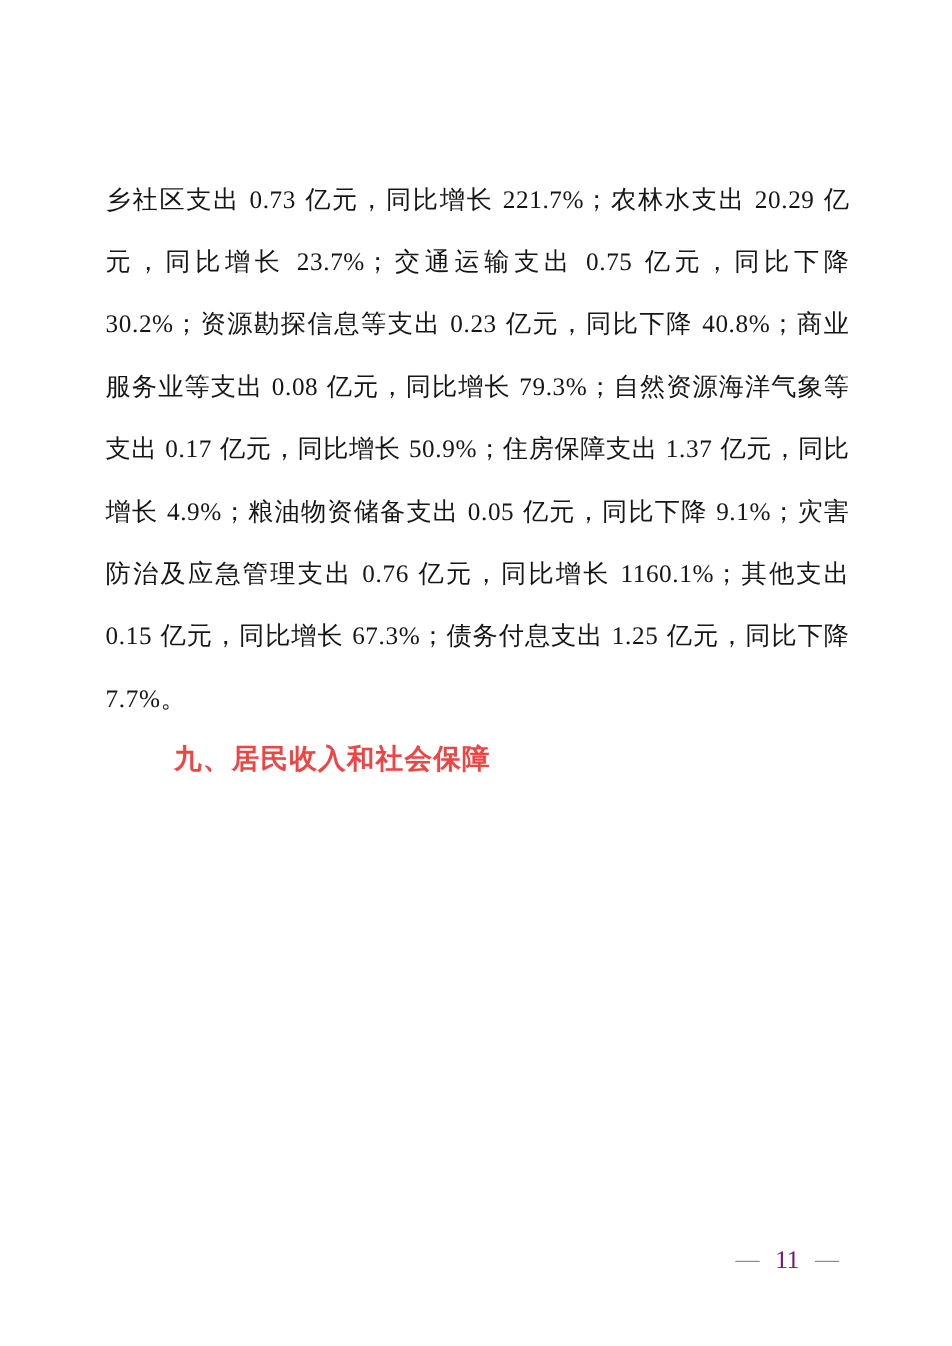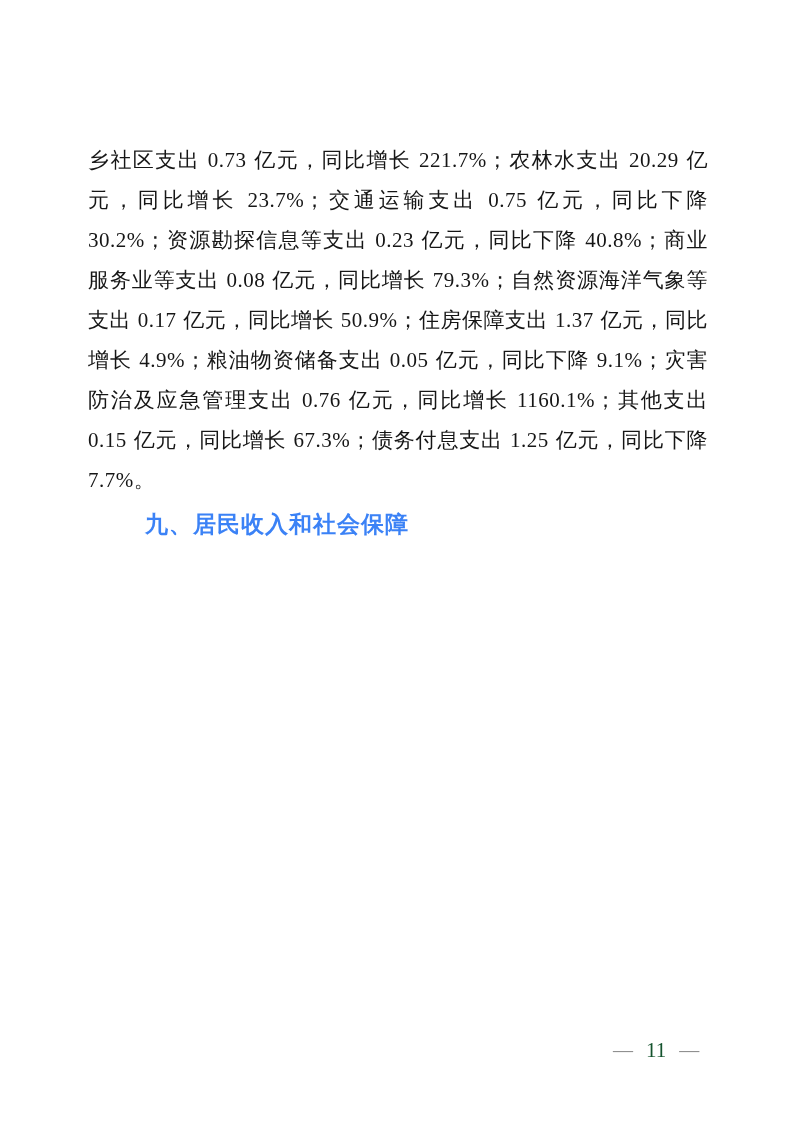--- a/index.html
+++ b/index.html
@@ -22,55 +22,55 @@
   }
   .body-text {
     position: absolute;
     left: 88px;
     top: 140px;
     width: 620px;
   }
   .para {
     margin: 0;
     font-size: 21px;
-    line-height: 40px;
+    line-height: 52px;
     text-align: justify;
     text-justify: inter-ideograph;
     letter-spacing: 0.5px;
     word-spacing: 1px;
   }
   .para.indent {
     text-indent: 57px;
   }
   .section-heading {
     margin: 4px 0 0 0;
     padding-left: 57px;
     font-family: "Liberation Sans", "DejaVu Sans", sans-serif;
     font-weight: 700;
     font-size: 23px;
     line-height: 40px;
-    color: #3b82f6;
+    color: #ef4444;
     letter-spacing: 1px;
   }
   .page-footer {
     position: absolute;
     left: 613px;
     top: 1037px;
     display: flex;
     align-items: center;
     gap: 13px;
     font-size: 21px;
     line-height: 26px;
   }
   .footer-dash {
     color: #8a8a8a;
     font-size: 20px;
   }
   .footer-num {
-    color: #14532d;
+    color: #701a75;
     font-size: 21px;
   }
 </style>
 </head>
 <body>
 
 <div class="page">
 
   <div class="body-text">
 

